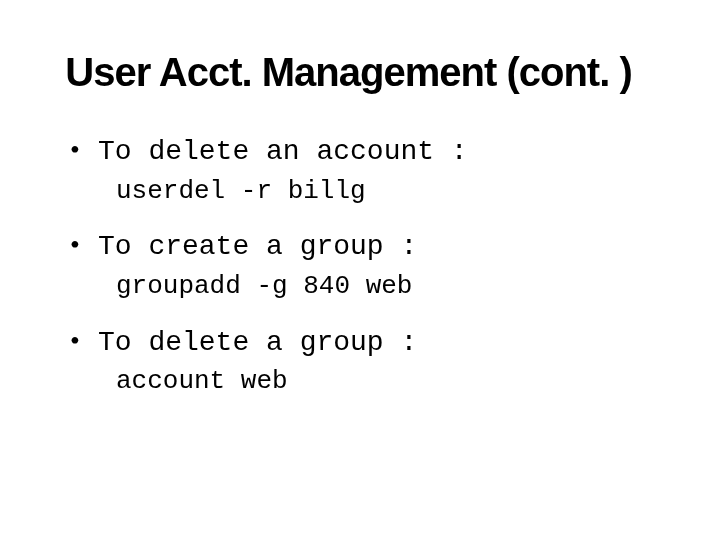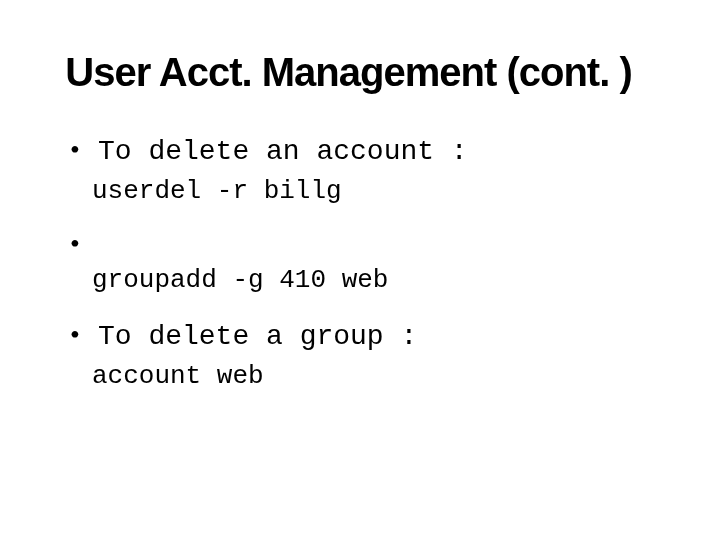--- a/index.html
+++ b/index.html
@@ -47,21 +47,21 @@
   }
   .bullet-text {
     font-family: Liberation Mono, monospace;
     font-size: 28px;
     line-height: 1.2;
   }
   .cmd {
     font-family: "Courier New", Courier, monospace;
     font-size: 26px;
     line-height: 1.3;
-    margin-left: 22px;
+    margin-left: 46px;
     margin-top: 6px;
     white-space: pre;
   }
 </style>
 </head>
 <body>
 
 <div class="slide">
   <h1 class="title">User Acct. Management (cont. )</h1>
 
@@ -71,22 +71,23 @@
       <div class="bullet-row">
         <span class="dot">•</span>
         <span class="bullet-text">To delete an account :</span>
       </div>
       <div class="cmd">userdel -r billg</div>
     </li>
 
     <li>
       <div class="bullet-row">
         <span class="dot">•</span>
+        <span class="bullet-text">To create a group :</span>
       </div>
-      <div class="cmd">groupadd -g 410 web</div>
+      <div class="cmd">groupadd -g 840 web</div>
     </li>
 
     <li>
       <div class="bullet-row">
         <span class="dot">•</span>
         <span class="bullet-text">To delete a group :</span>
       </div>
       <div class="cmd">account web</div>
     </li>
 

